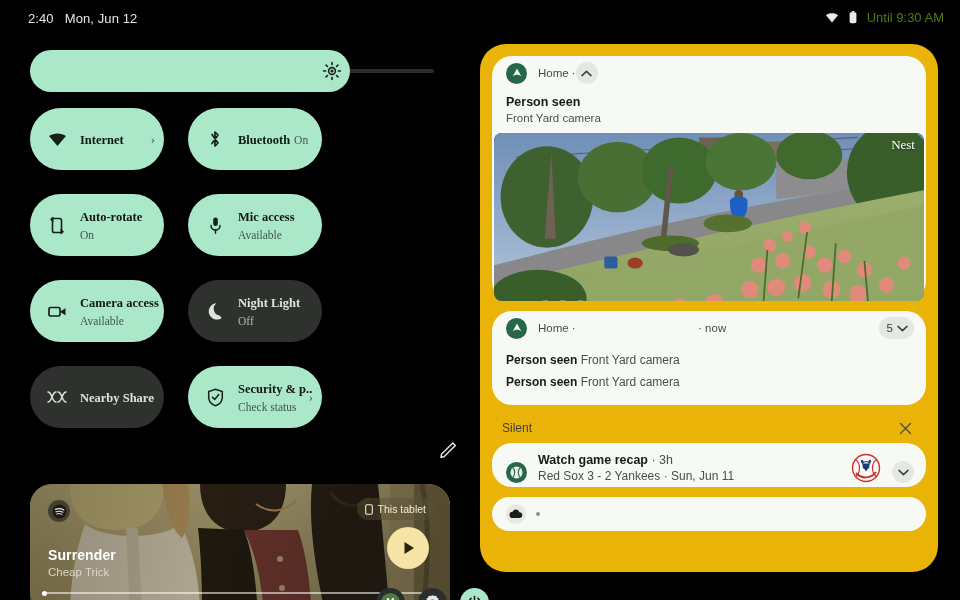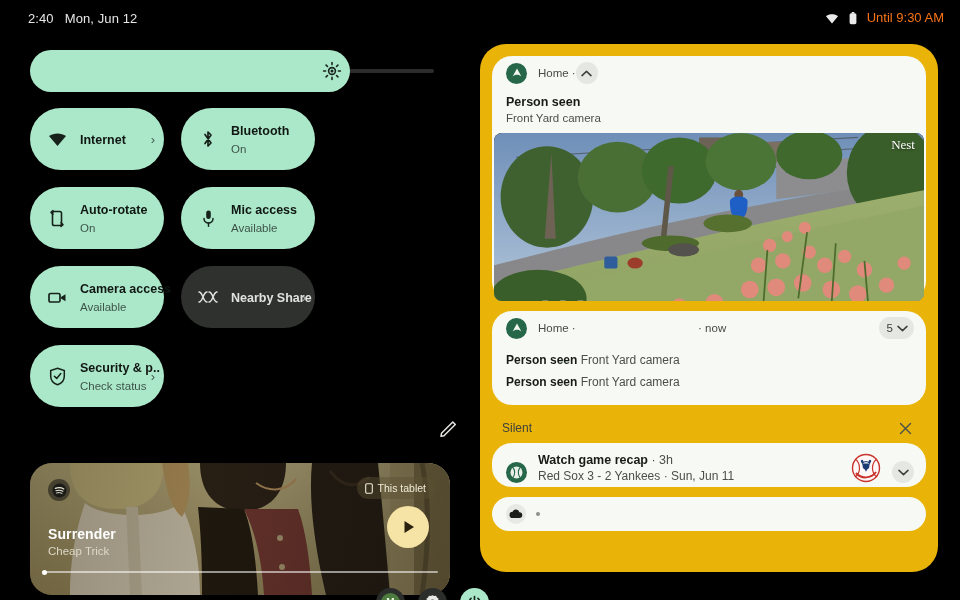--- a/index.html
+++ b/index.html
@@ -8,35 +8,35 @@
     background: #000;
     font-family: "Liberation Sans", sans-serif;
     overflow: hidden;
   }
   #root { position: relative; width: 960px; height: 600px; background: #000; }
 
   
   .statusbar { position: absolute; top: 0; left: 0; width: 960px; height: 36px; }
   .sb-left { position: absolute; left: 28px; top: 11px; display: flex; align-items: baseline; gap: 11px;
              color: #e6e6e6; font-size: 13px; letter-spacing: .1px; }
-  .sb-right { position: absolute; right: 16px; top: 10px; display: flex; align-items: flex-end; gap: 10px;
-              color: #f97316; font-size: 13px; }
+  .sb-right { position: absolute; right: 16px; top: 10px; display: flex; align-items: center; gap: 10px;
+              color: #4d7c0f; font-size: 13px; }
   .ic { display: inline-block; line-height: 0; }
 
   
   .qs { position: absolute; left: 30px; top: 50px; width: 420px; }
 
   .brightness-row { position: relative; height: 42px; width: 404px; }
   .br-track { position: absolute; left: 0; top: 19px; width: 404px; height: 4px;
               background: #2c2c2c; border-radius: 2px; }
   .br-fill { position: absolute; left: 0; top: 0; width: 320px; height: 42px;
              background: #abe8ca; border-radius: 21px; }
   .br-icon { position: absolute; left: 292px; top: 11px; width: 20px; height: 20px; }
 
-  .tile-grid { margin-top: 16px; display: flex; flex-wrap: wrap; gap: 17px; width: 424px; }
+  .tile-grid { margin-top: 16px; display: flex; flex-wrap: wrap; gap: 24px; width: 424px; font-family: Liberation Serif, serif; }
   .tile {
     width: 134px; height: 62px; border-radius: 31px;
     display: flex; align-items: center; padding: 0 9px 0 16px;
     position: relative; color: #101611;
   }
   .tile.on  { background: #abe8ca; }
   .tile.off { background: #2f312e; color: #dfe3dd; }
   .tile-ic { width: 22px; flex: 0 0 22px; display: flex; align-items: center; justify-content: center; }
   .tile-txt { margin-left: 12px; flex: 1; min-width: 0; }
   .tile-title { font-size: 12.5px; font-weight: 600; line-height: 15px;
@@ -224,20 +224,31 @@
             <rect x="1" y="2.5" width="11" height="8.5" rx="1.6" fill="none" stroke="#16211a" stroke-width="1.7"></rect>
             <path d="M13 6 L17.5 3.2 V10.3 L13 7.4 Z" fill="#16211a"></path>
           </svg>
         </span>
         <span class="tile-txt">
           <span class="tile-title">Camera access</span>
           <span class="tile-sub">Available</span>
         </span>
       </div>
 
+      <div class="tile off">
+        <span class="tile-ic">
+          <svg width="17" height="18" viewBox="0 0 17 18">
+              <path d="M12.6 13.6A7 7 0 0 1 9.4 1.2 8.2 8.2 0 1 0 14.8 16 7 7 0 0 1 12.6 13.6Z" fill="#dfe3dd"></path>
+            </svg>
+        </span>
+        <span class="tile-txt">
+          <span class="tile-title">Night Light</span>
+          <span class="tile-sub">Off</span>
+        </span>
+      </div>
 
       <div class="tile off single">
         <span class="tile-ic">
           <svg width="20" height="12" viewBox="0 0 20 12">
             <path d="M1 1 C5 1 5 11 9 11 M1 11 C5 11 5 1 9 1" fill="none" stroke="#dfe3dd" stroke-width="1.5" stroke-linecap="round"></path>
             <path d="M11 1 C15 1 15 11 19 11 M11 11 C15 11 15 1 19 1" fill="none" stroke="#dfe3dd" stroke-width="1.5" stroke-linecap="round"></path>
           </svg>
         </span>
         <span class="tile-txt">
           <span class="tile-title">Nearby Share</span>

